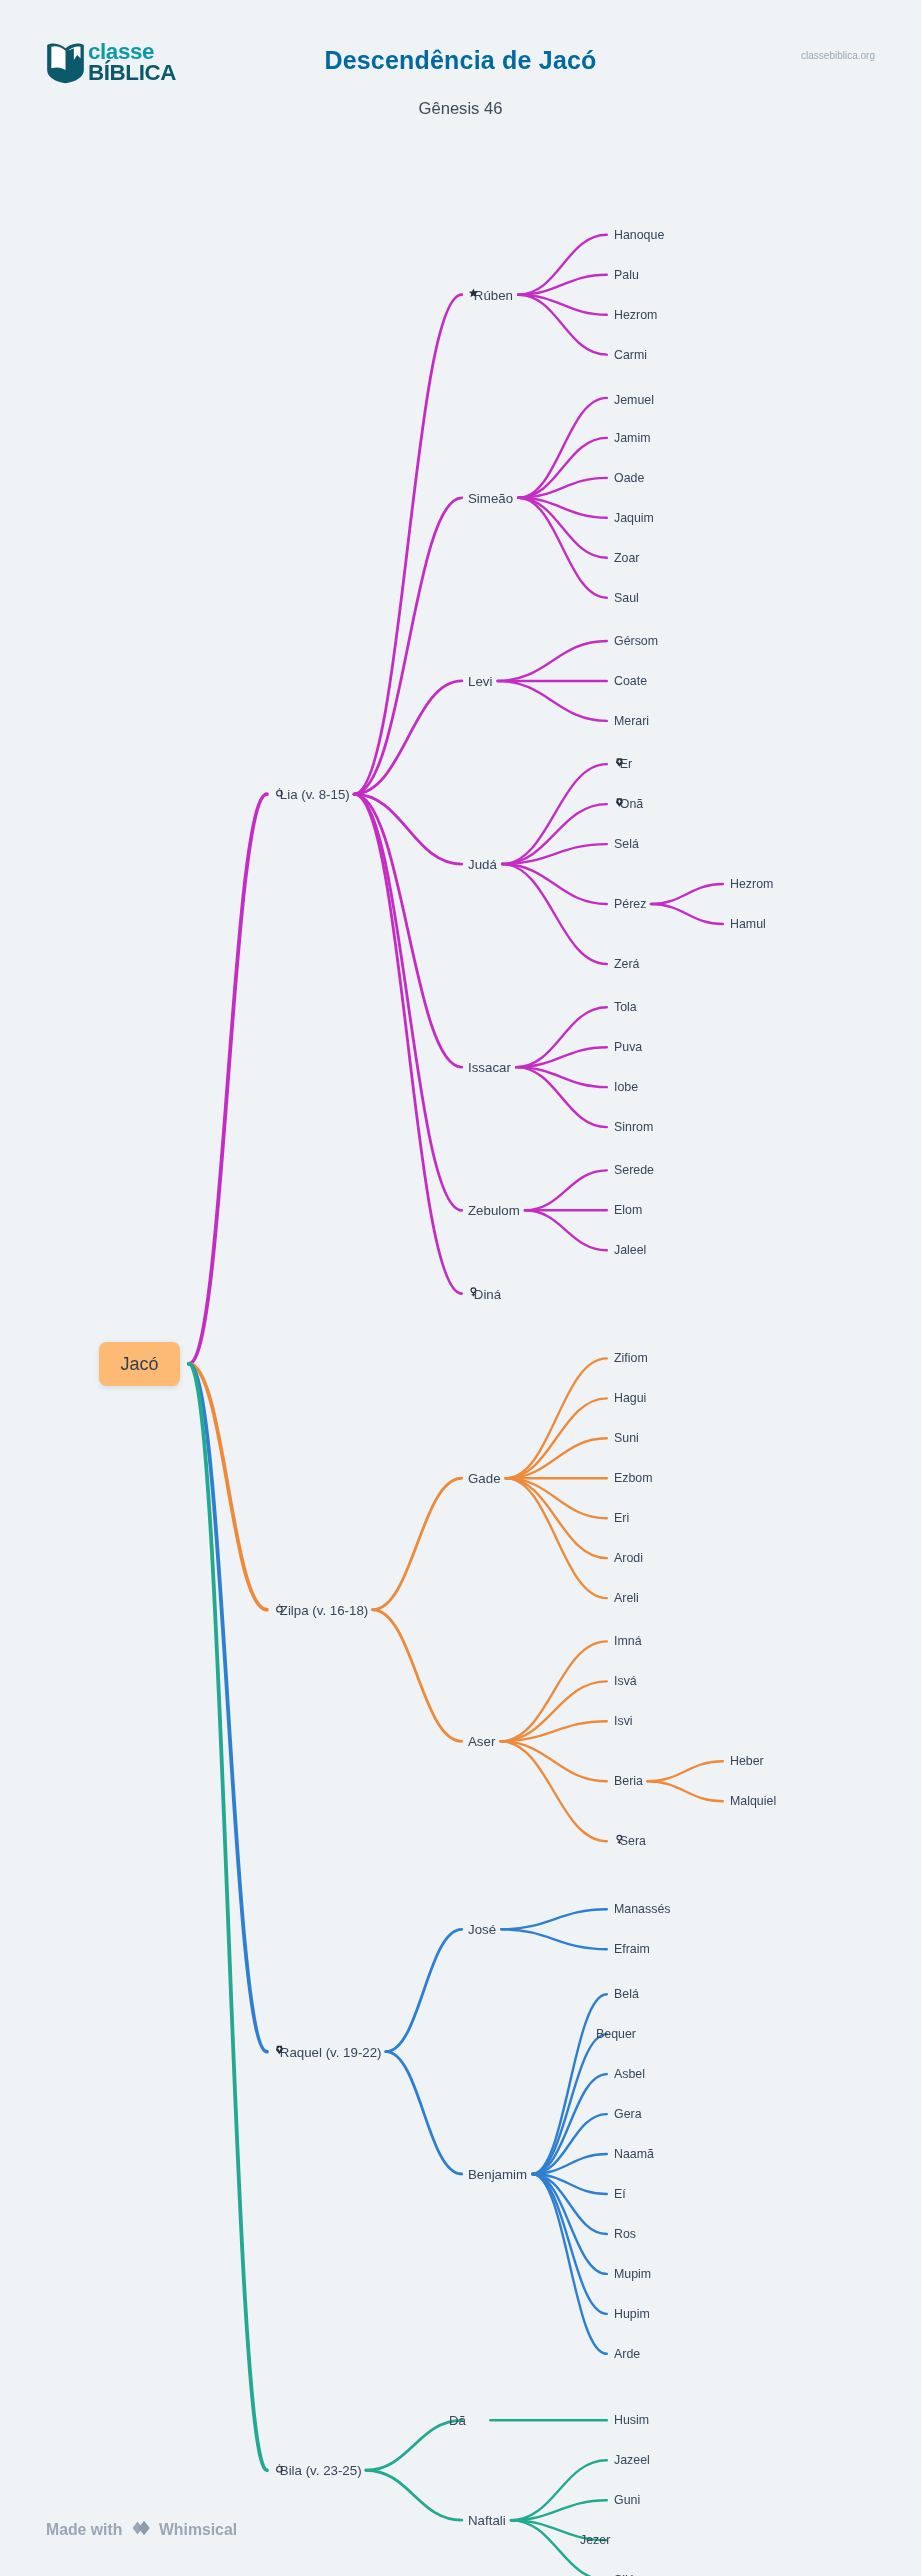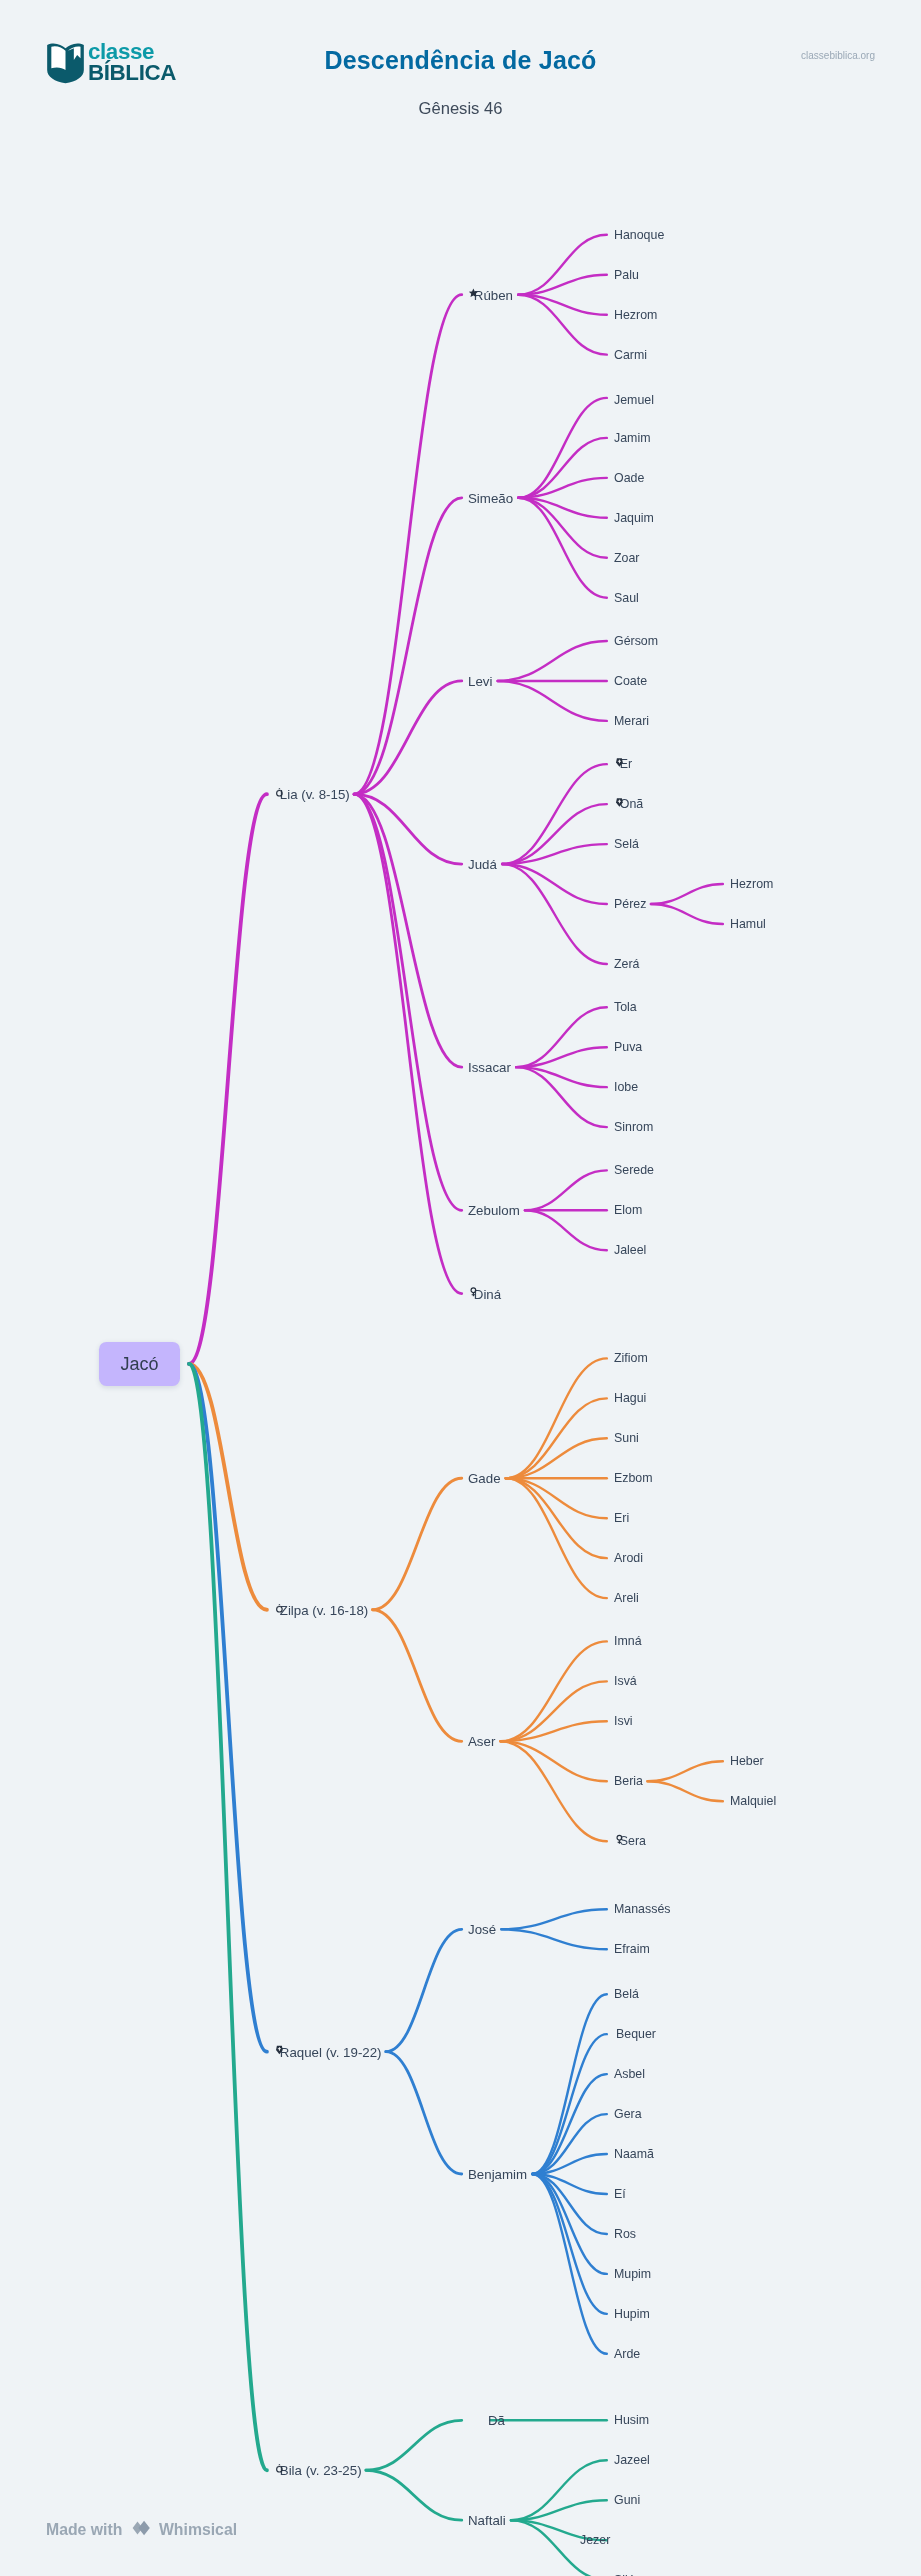--- a/index.html
+++ b/index.html
@@ -28,21 +28,21 @@
   #map svg{position:absolute;left:0;top:0;}
   .node{position:absolute;display:flex;align-items:center;gap:5.8px;
         white-space:nowrap;transform:translateY(-50%);}
   .node .lbl{font-size:12.4px;color:#37465a;}
   .node .ico{flex:0 0 auto;display:inline-flex;align-items:center;}
   .node.lvl1 .lbl{font-size:13.3px;}
   .node.lvl2 .lbl{font-size:13.3px;}
   .node.lvl3 .lbl{font-size:12.4px;}
   .node.lvl4 .lbl{font-size:12.4px;}
   #root-node{position:absolute;left:99px;top:1364px;transform:translateY(-50%);
-       background:#c4b5fd;border-radius:7.5px;
+       background:#fdba74;border-radius:7.5px;
        box-shadow:0 1.7px 5.8px rgba(40,60,90,.13);
        padding:11.6px 21.6px;font-size:18px;color:#313e4f;}
   
   #footer{position:absolute;left:46px;top:2519px;display:flex;align-items:center;gap:7.5px;
           font-size:15.8px;font-weight:bold;color:#9aa7b4;}
 </style>
 </head>
 <body>
 
 <div id="header">
@@ -362,21 +362,21 @@
       </div>
       <div class="node lvl3" style="left: 614px; top: 1949px;">
         <span class="lbl">Efraim</span>
       </div>
       <div class="node lvl2" style="left: 468px; top: 2174px;">
         <span class="lbl">Benjamim</span>
       </div>
       <div class="node lvl3" style="left: 614px; top: 1994px;">
         <span class="lbl">Belá</span>
       </div>
-      <div class="node lvl3" style="left: 616px; top: 2034px; text-align: right;">
+      <div class="node lvl3" style="left: 596px; top: 2034px; text-align: right;">
         <span class="lbl">Bequer</span>
       </div>
       <div class="node lvl3" style="left: 614px; top: 2074px;">
         <span class="lbl">Asbel</span>
       </div>
       <div class="node lvl3" style="left: 614px; top: 2114px;">
         <span class="lbl">Gera</span>
       </div>
       <div class="node lvl3" style="left: 614px; top: 2154px;">
         <span class="lbl">Naamã</span>
@@ -398,21 +398,21 @@
       </div>
       <div class="node lvl1" style="left: 274px; top: 2470px;">
         <span class="ico">
           <svg viewBox="0 0 16 16" width="10.8" height="10.8">
             <path d="M8 2.1 L6.2 4.2 L9.8 4.2 Z" fill="#26303f"></path>
             <circle cx="8" cy="10" r="4.1" fill="none" stroke="#26303f" stroke-width="1.7"></circle>
           </svg>
         </span>
         <span class="lbl">Bila (v. 23-25)</span>
       </div>
-      <div class="node lvl2" style="left: 488px; top: 2420px;">
+      <div class="node lvl2" style="left: 449px; top: 2420px;">
         <span class="lbl">Dã</span>
       </div>
       <div class="node lvl3" style="left: 614px; top: 2420px;">
         <span class="lbl">Husim</span>
       </div>
       <div class="node lvl2" style="left: 468px; top: 2520px;">
         <span class="lbl">Naftali</span>
       </div>
       <div class="node lvl3" style="left: 614px; top: 2460px;">
         <span class="lbl">Jazeel</span>

